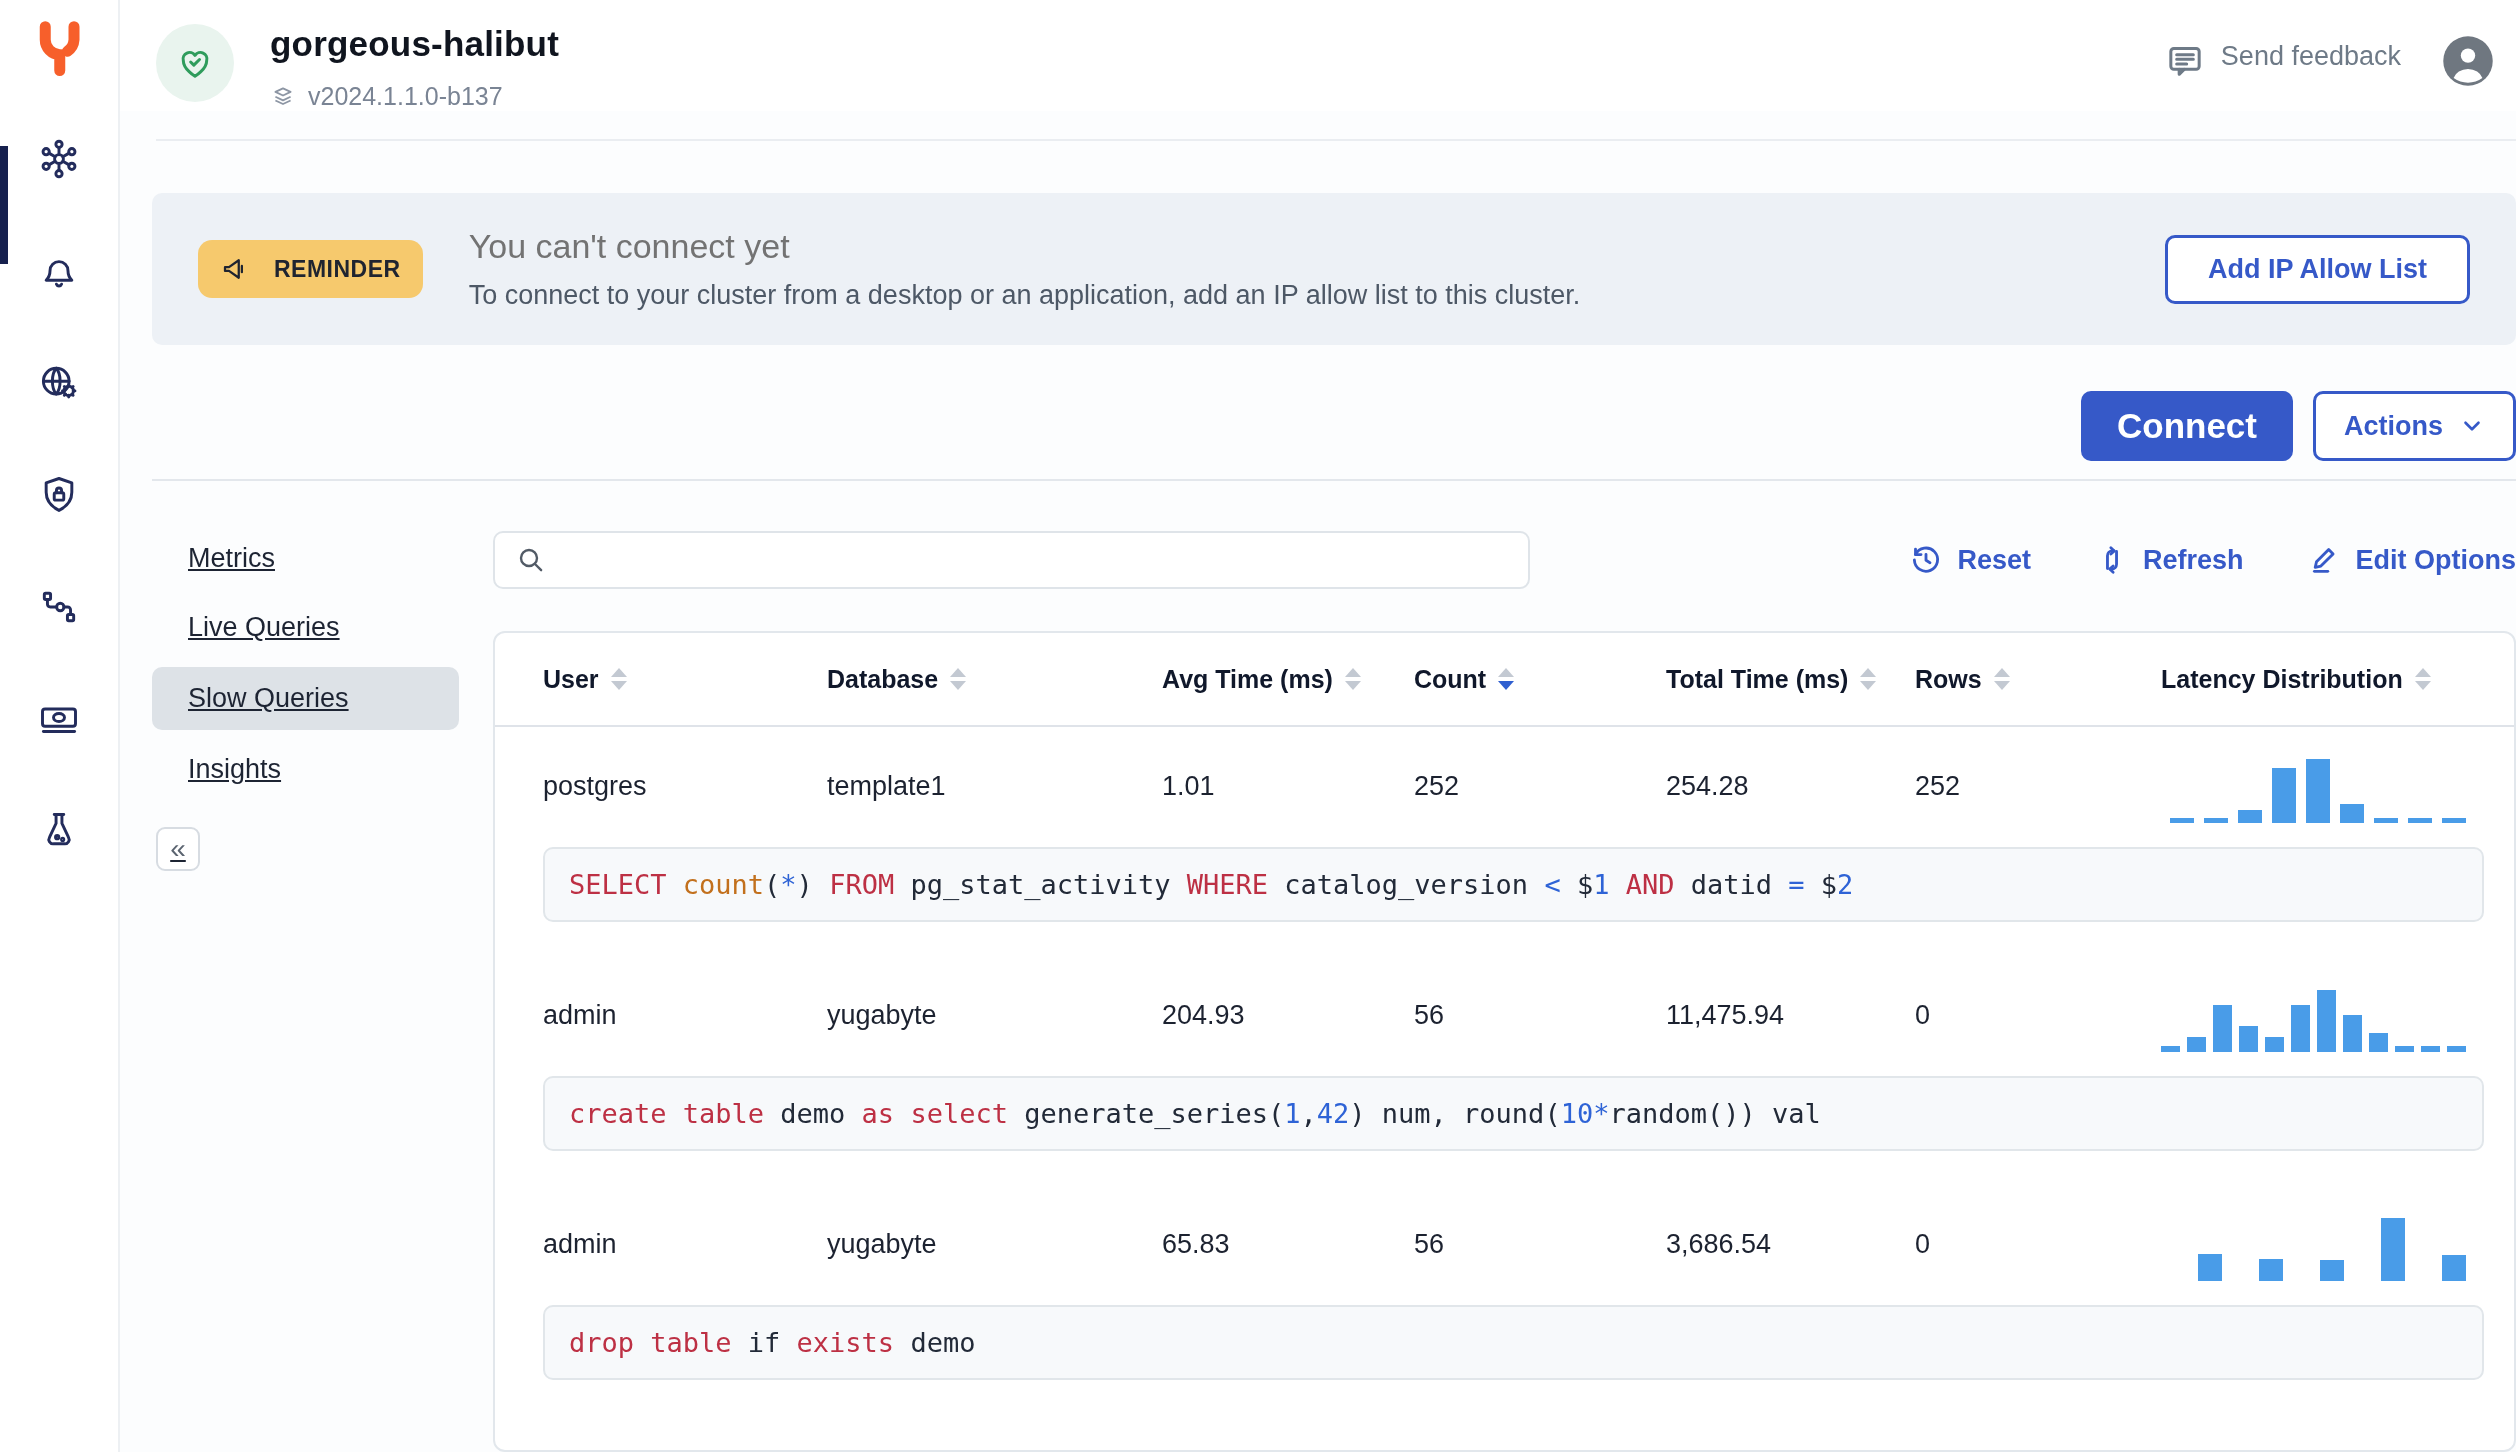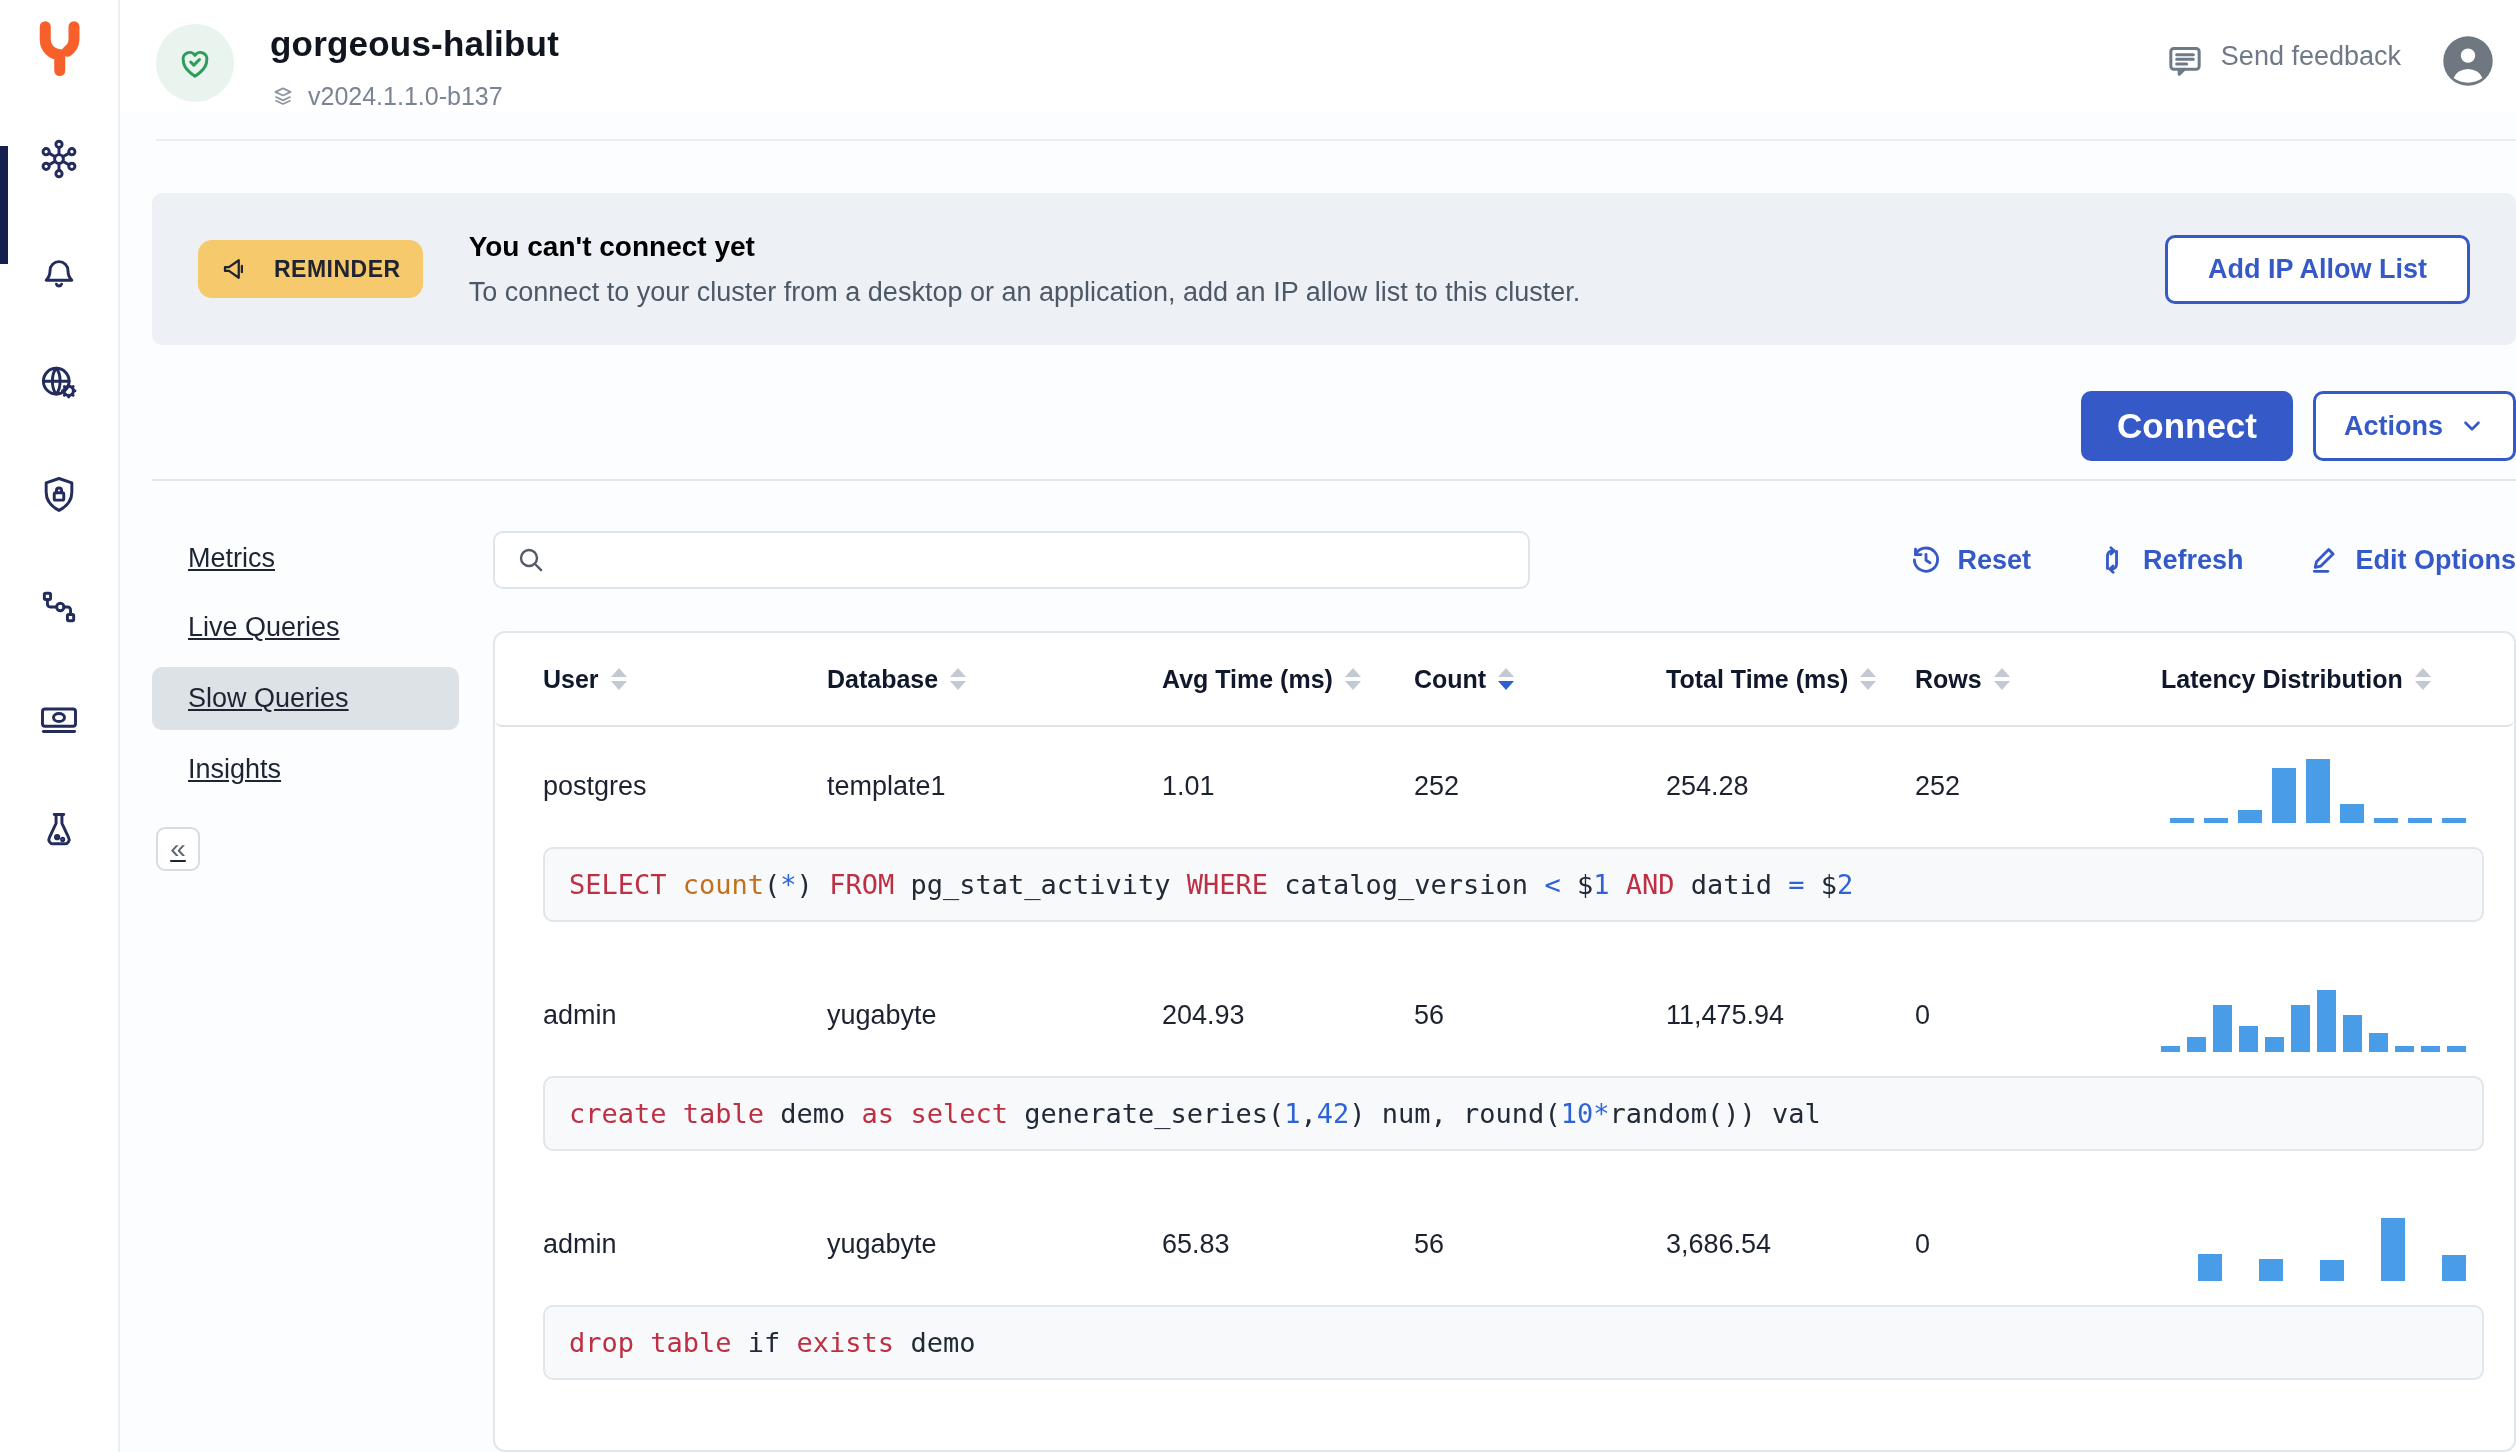--- a/index.html
+++ b/index.html
@@ -44,21 +44,21 @@
     margin:52px 19px 0 32px; background:#edf1f6; border-radius:10px;
     height:152px; display:flex; align-items:center; padding:0 46px;
   }
   .reminder-pill {
     background:#f6c96d; border-radius:14px; padding:14px 22px;
     display:flex; align-items:center; gap:24px;
     font-size:23px; font-weight:700; color:#1f2430; letter-spacing:.5px;
   }
   .reminder-pill svg { width:30px; height:30px; stroke:#1f2430; fill:none; stroke-width:1.8; stroke-linejoin:round; stroke-linecap:round; }
   .banner-text { margin-left:46px; }
-  .banner-title { font-size:28px; font-weight:700; color:#000000; }
+  .banner-title { font-size:34px; font-weight:400; color:#737373; }
   .banner-msg { margin-top:14px; font-size:27px; color:#4d5866; }
   .banner-action {
     margin-left:auto; background:#fff; border:3px solid #3659c8; color:#3659c8;
     font-size:27px; font-weight:700; border-radius:10px; padding:16px 40px; cursor:pointer;
     font-family:"Liberation Sans", sans-serif;
   }
 
   
   .tabs-row { margin:46px 19px 0 32px; display:flex; align-items:center; border-bottom:2px solid #e3e7ec; position:relative; }
   .tab-list { display:flex; gap:64px; }
@@ -81,21 +81,21 @@
   .filter-box { width:1037px; height:58px; background:#fff; border:2px solid #dfe4e9; border-radius:10px; display:flex; align-items:center; padding:0 20px; }
   .filter-box svg { width:32px; height:32px; stroke:#525b66; fill:none; stroke-width:1.8; stroke-linecap:round; }
   .filter-box input { border:none; outline:none; flex:1; margin-left:16px; font-size:27px; color:#1d2433; font-family:"Liberation Sans", sans-serif; background:transparent; }
   .filter-box input::placeholder { color:#9aa3b0; }
   .toolbar-links { margin-left:auto; display:flex; align-items:center; gap:64px; }
   .tool-link { display:flex; align-items:center; gap:14px; color:#3659c8; font-size:27px; font-weight:700; cursor:pointer; }
   .tool-link svg { width:34px; height:34px; stroke:#3659c8; fill:none; stroke-width:2; stroke-linecap:round; stroke-linejoin:round; }
 
   
   .table-card { margin-top:42px; flex:1; background:#fff; border:2px solid #e2e7ec; border-radius:12px; overflow:hidden; }
-  .tgrid { display:grid; grid-template-columns:284px 335px 252px 252px 249px 246px 1fr; padding:12px 48px; align-items:center;border-radius:7px; }
+  .tgrid { display:grid; grid-template-columns:284px 335px 252px 252px 249px 246px 1fr; padding:12px 48px; align-items:center; }
   .thead { height:94px; border-bottom:2px solid #dfe3e9; }
   .th { display:flex; align-items:center; gap:12px; font-size:25px; font-weight:700; color:#10182b; cursor:pointer; }
   .sort { display:flex; flex-direction:column; gap:4px; }
   .tri { width:0; height:0; border-left:8px solid transparent; border-right:8px solid transparent; }
   .tri.up { border-bottom:9px solid #c3c9d2; }
   .tri.down { border-top:9px solid #c3c9d2; }
   .tri.active-desc { border-top-color:#2f5fd0; }
   .trow { min-height:118px; }
   .td { font-size:27px; color:#1c2230; }
   .td-latency { display:flex; justify-content:flex-end; align-items:flex-end; height:100%; padding-bottom:10px; }

